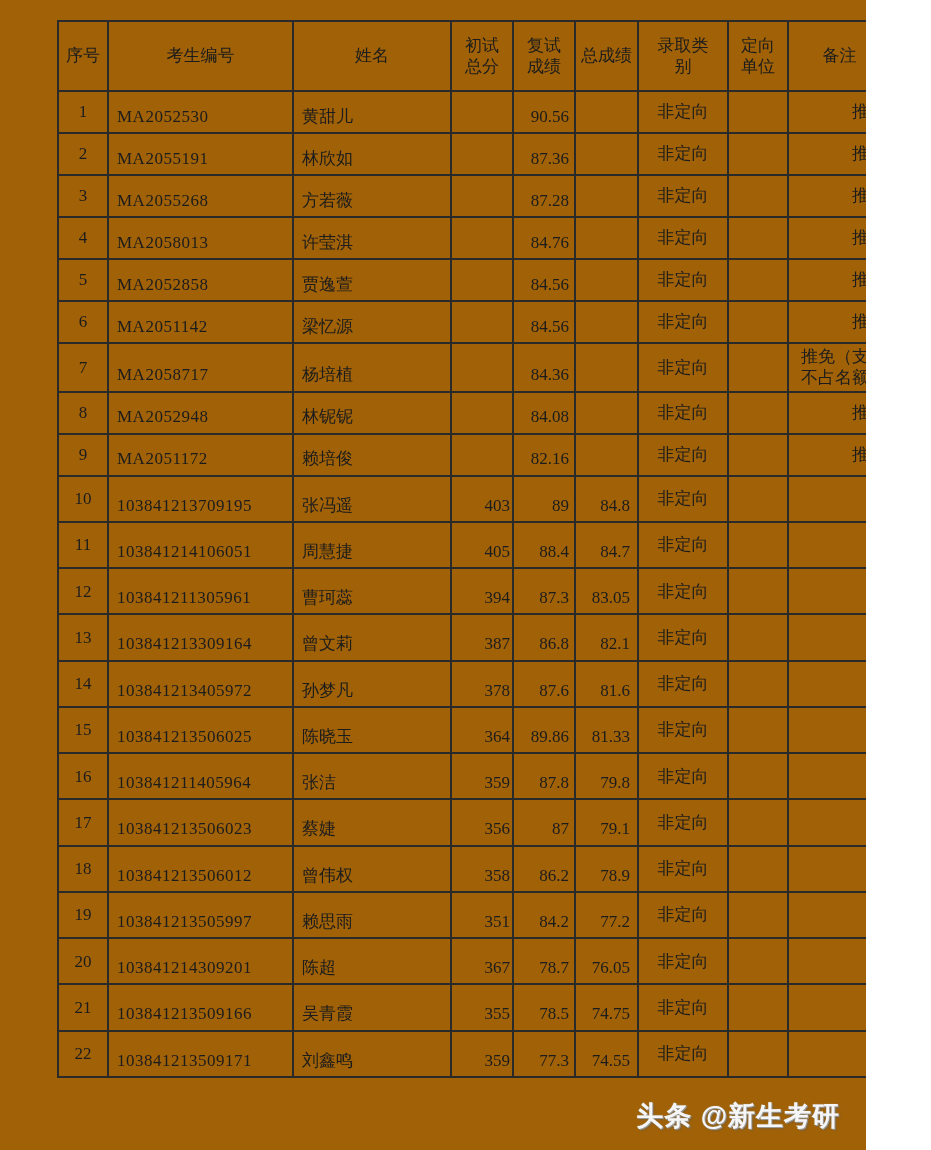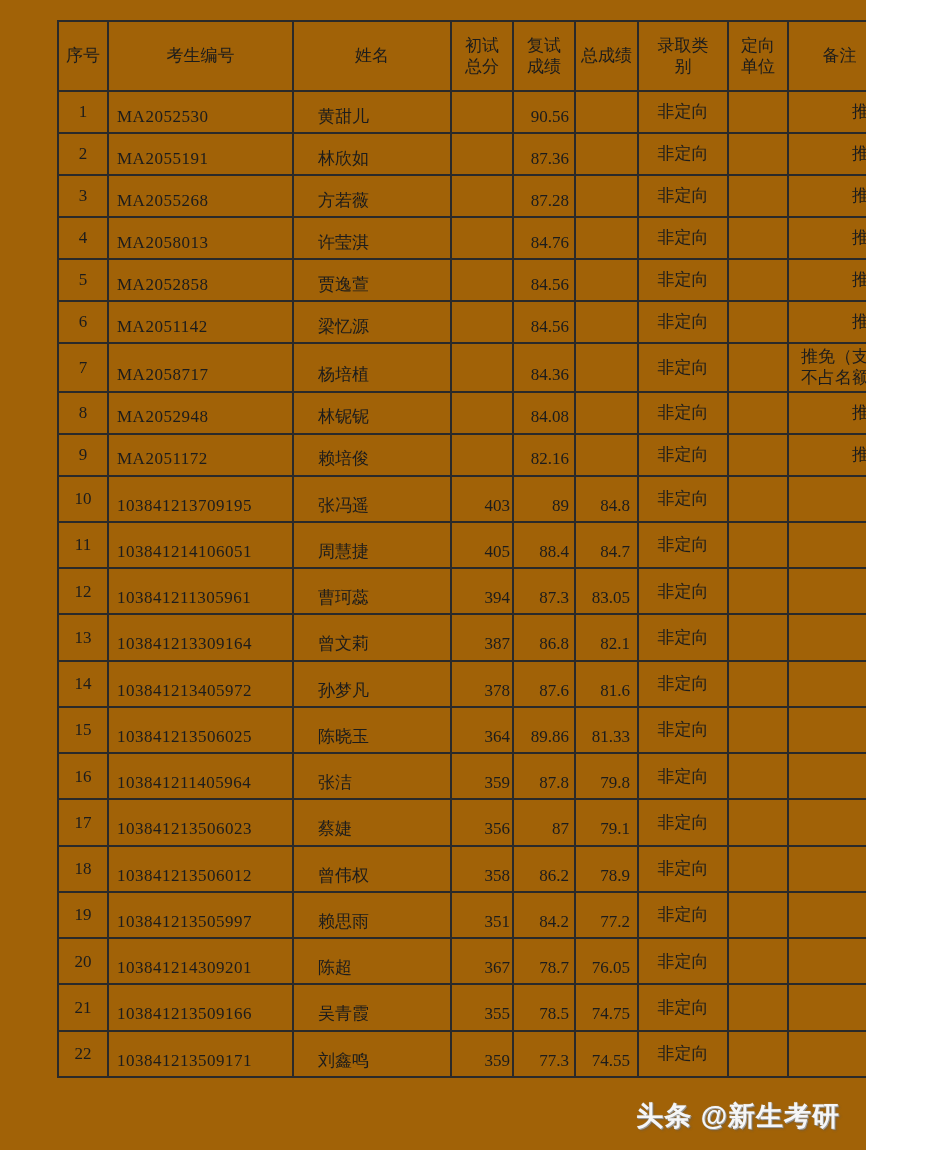--- a/index.html
+++ b/index.html
@@ -36,21 +36,21 @@
   table.admission tbody tr { height: 42px; }
   th.hcell {
     text-align: center;
     vertical-align: middle;
     white-space: pre-line;
     padding: 2px 1px;
   }
   td.c-no     { text-align: center; vertical-align: middle; padding: 2px; }
   td.c-id     { text-align: left;   vertical-align: bottom; padding: 2px 4px 5px 8px;
                 font-size: 17px; letter-spacing: 0.5px; }
-  td.c-name   { text-align: left;   vertical-align: bottom; padding: 2px 2px 5px 24px; }
+  td.c-name   { text-align: left;   vertical-align: bottom; padding: 2px 2px 5px 8px; }
   td.c-init   { text-align: right;   vertical-align: bottom; padding: 2px 2px 5px 5px; margin-top: 46px; }
   td.c-retest { text-align: right;  vertical-align: bottom; padding: 2px 5px 5px 2px; }
   td.c-total  { text-align: right;  vertical-align: bottom; padding: 18px 7px 5px 2px; }
   td.c-cat    { text-align: center; vertical-align: middle; padding: 2px; border-radius: 11px; }
   td.c-unit   { text-align: center; vertical-align: middle; padding: 2px; }
   td.c-remark { text-align: right; vertical-align: middle; padding: 2px 4px; }
   .watermark {
     position: absolute;
     top: 1098px;
     right: 26px;

